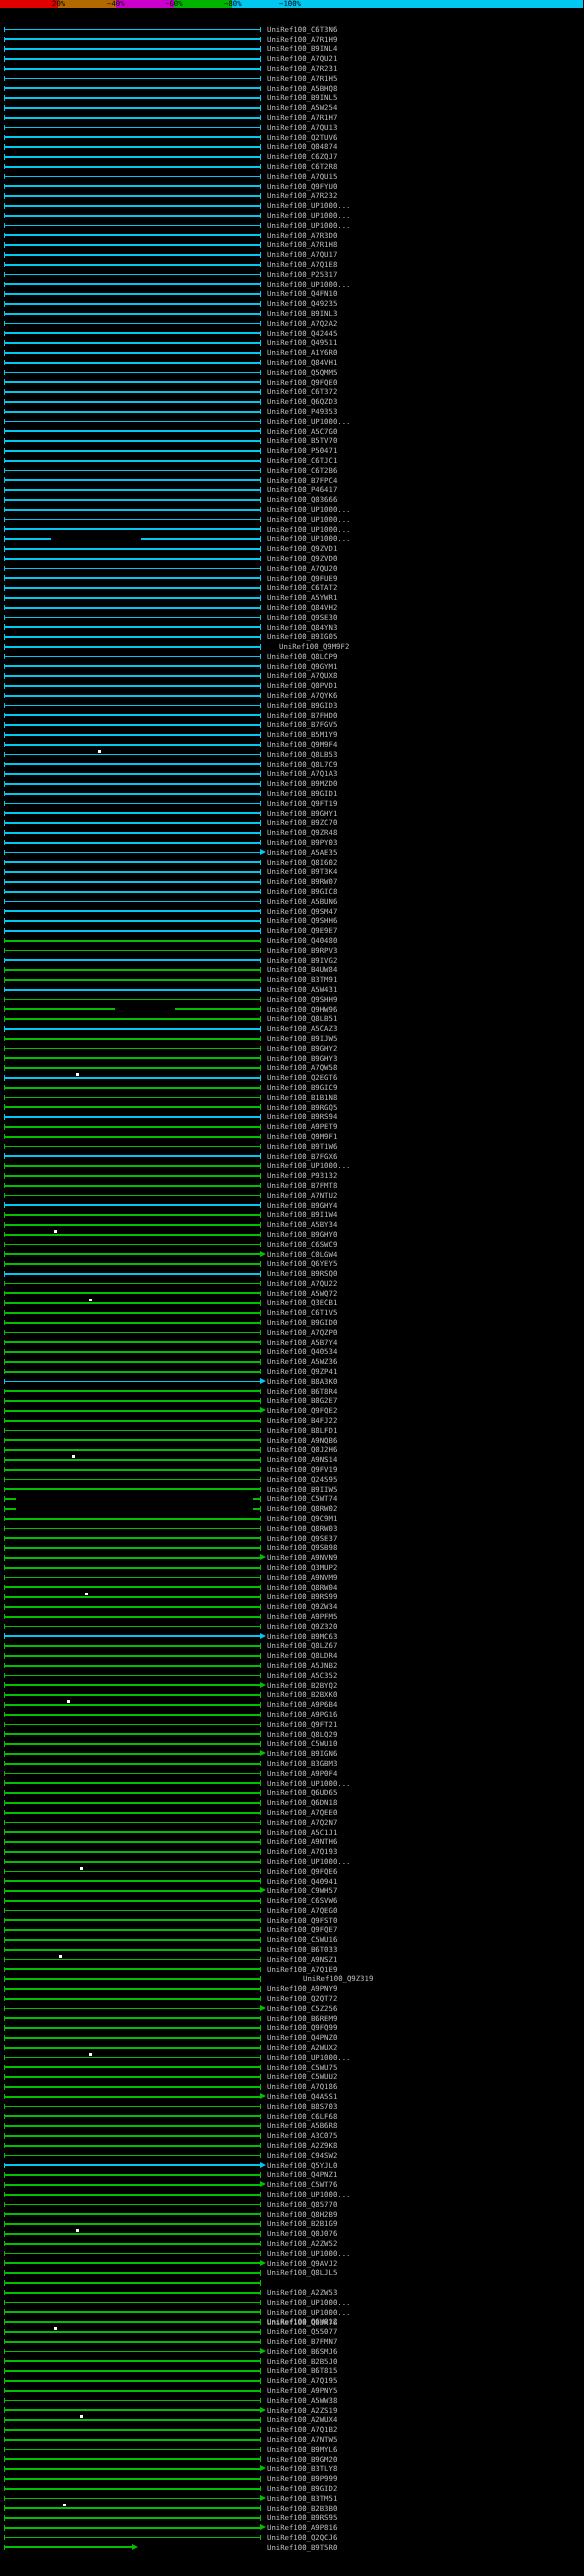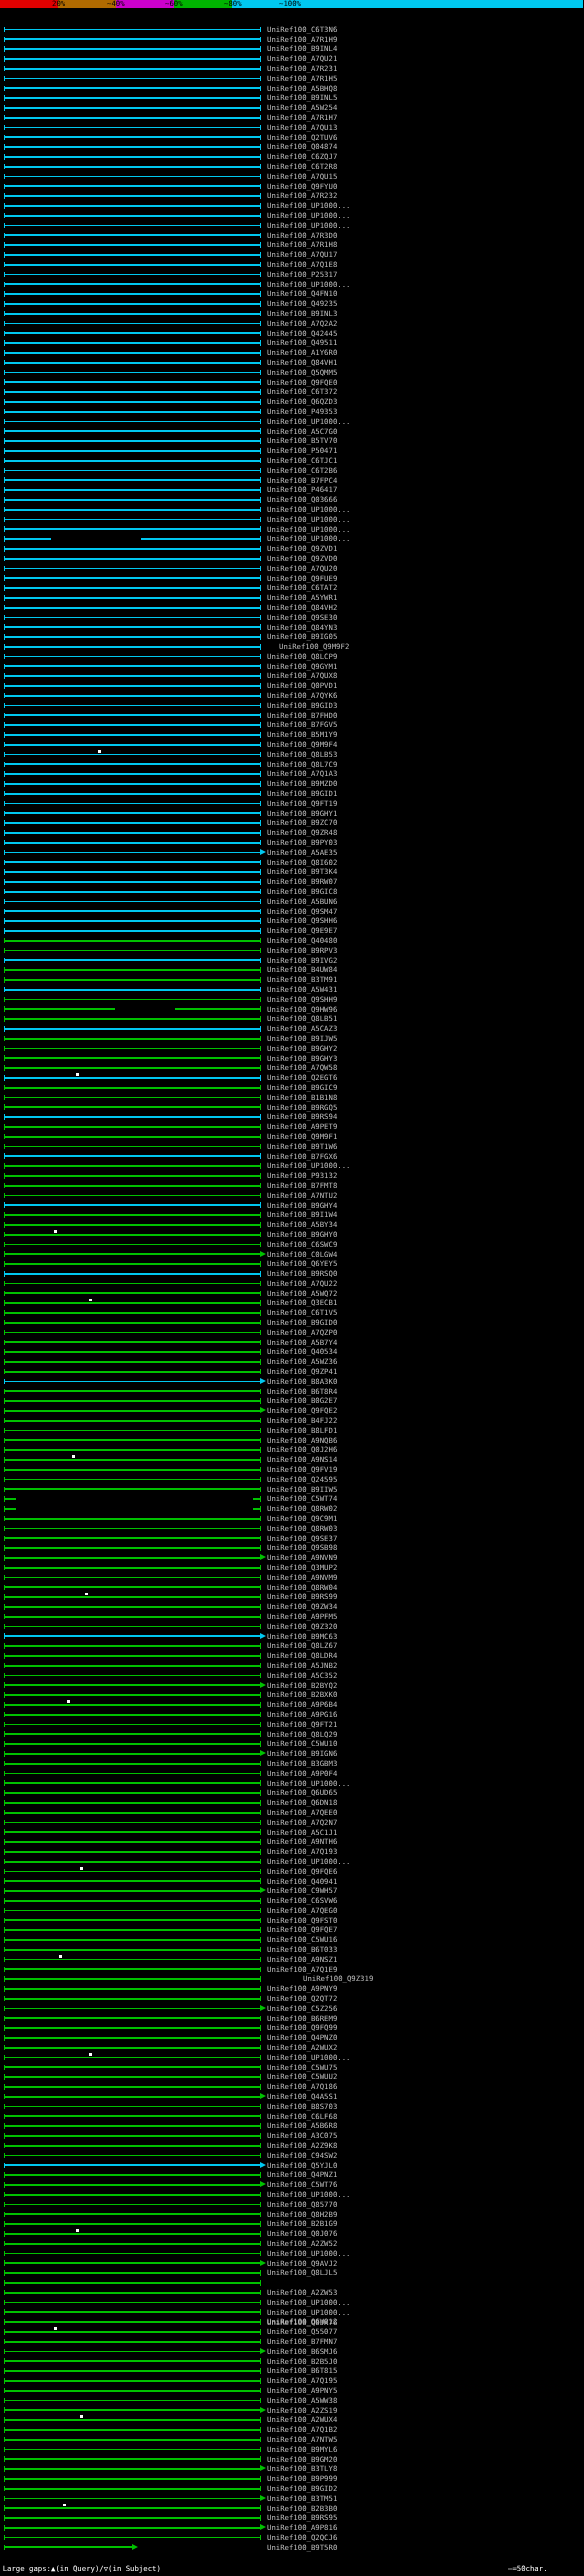--- a/index.html
+++ b/index.html
@@ -1619,19 +1619,15 @@
         <span class="hlabel" style="color: rgb(191, 191, 191);">UniRef100_Q2QCJ6</span>
       </div>
       <div class="row">
         <div class="tick" style="left: 3.7px; background: rgb(0, 192, 0);"></div>
         <div class="aline" style="left: 3.7px; width: 128px; background: rgb(0, 192, 0);"></div>
         <div class="arrow" style="left: 132px; border-left-color: rgb(0, 192, 0);"></div>
         <span class="hlabel" style="color: rgb(191, 191, 191);">UniRef100_B9T5R0</span>
       </div>
     </div>
 
-  <div class="legend">
-    <span class="lg-left">Large gaps:▲(in Query)/▽(in Subject)</span>
-    <span class="lg-right">―=50char.</span>
-  </div>
 
 </div>
 
 
 </body></html>

